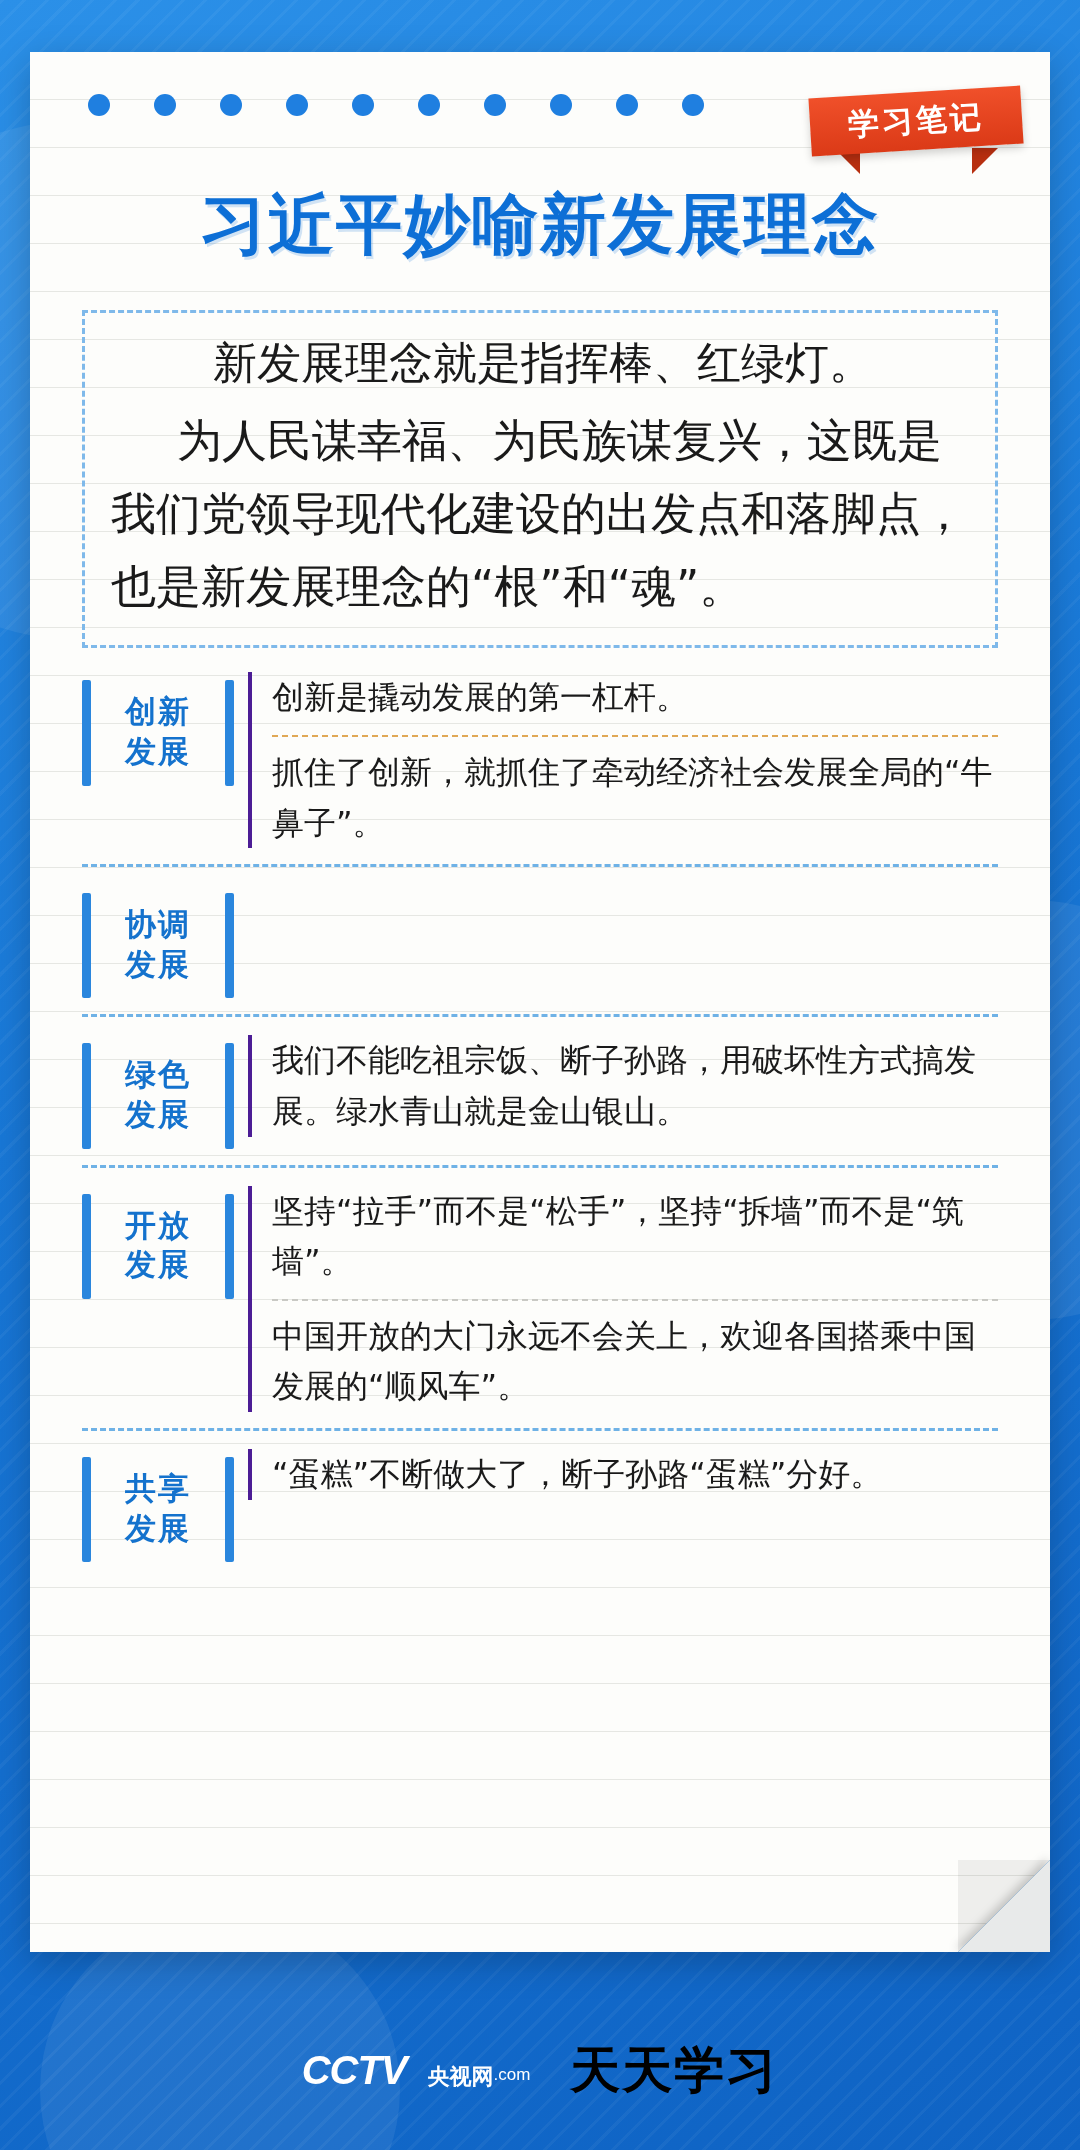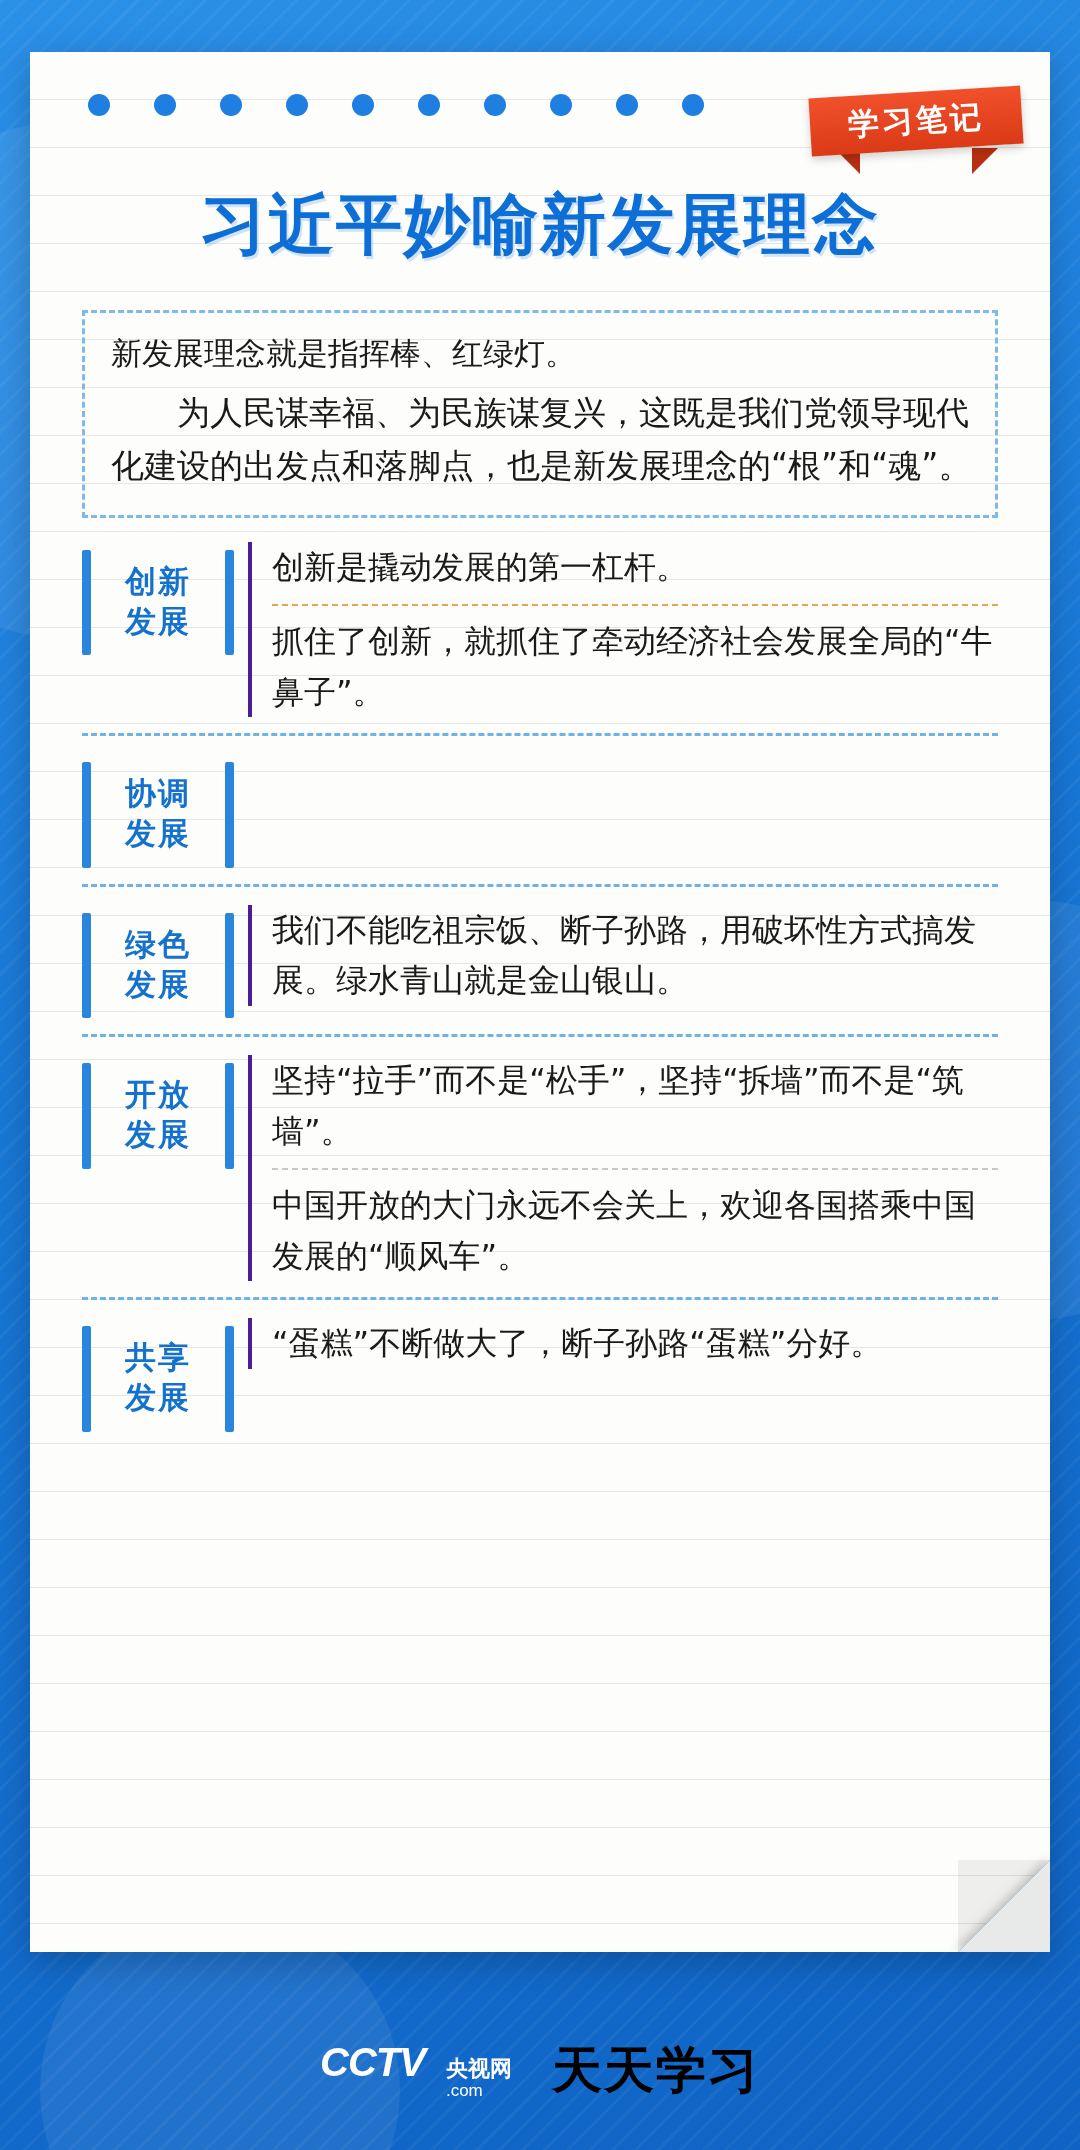--- a/index.html
+++ b/index.html
@@ -154,29 +154,29 @@
   }
 
   
   .lead {
     position: relative;
     border: 3px dashed #7fb9ea;
     padding: 18px 20px 22px 26px;
     margin-bottom: 6px;
   }
   .lead-line1 {
-    font-size: 31px;
+    font-size: 44px;
     color: #1a1a1a;
     line-height: 1.45;
-    text-align: left;
+    text-align: center;
     font-family: "DejaVu Sans", sans-serif;
     margin-bottom: 10px;
   }
   .lead-para {
-    font-size: 33px;
+    font-size: 45px;
     color: #1a1a1a;
     line-height: 1.62;
     text-indent: 66px;
     font-family: "DejaVu Sans", sans-serif;
   }
 
   
   .section {
     display: flex;
     align-items: flex-start;
@@ -261,21 +261,21 @@
     letter-spacing: -1px;
     font-family: "Liberation Sans", sans-serif;
   }
   .cctv-cn {
     font-size: 22px;
     font-weight: bold;
     line-height: 1.1;
     font-family: "DejaVu Sans", sans-serif;
   }
   .cctv-com { font-size: 17px; }
-  .cctv-stack { display: flex; flex-direction: column; align-items: flex-start; }
+  .cctv-stack { display: flex; flex-direction: row; align-items: flex-start; }
   .brand2 {
     font-size: 50px;
     font-weight: bold;
     color: #000000;
     letter-spacing: 2px;
     font-family: "DejaVu Sans", sans-serif;
   }
 </style>
 </head>
 <body>

